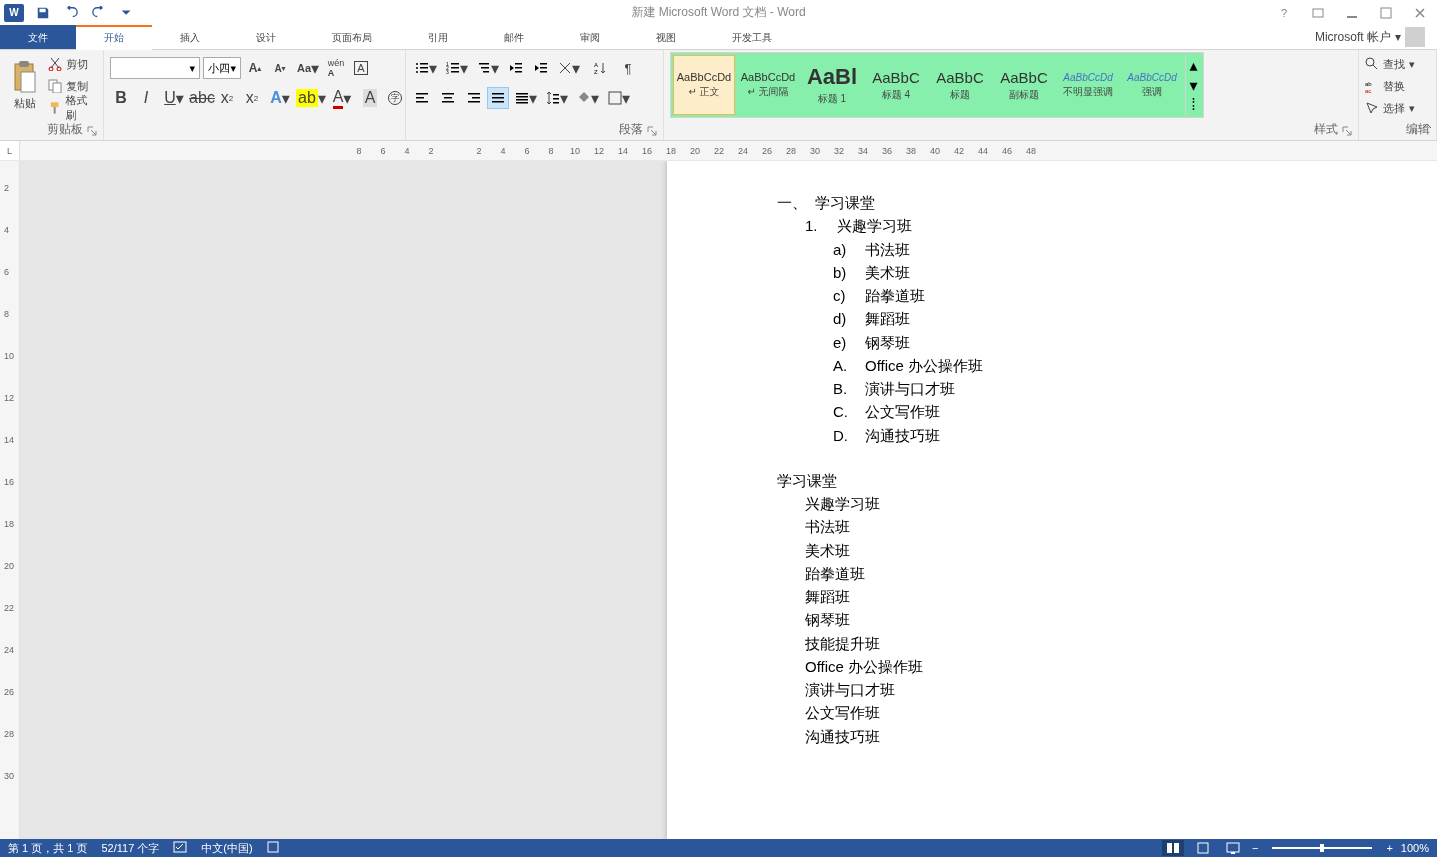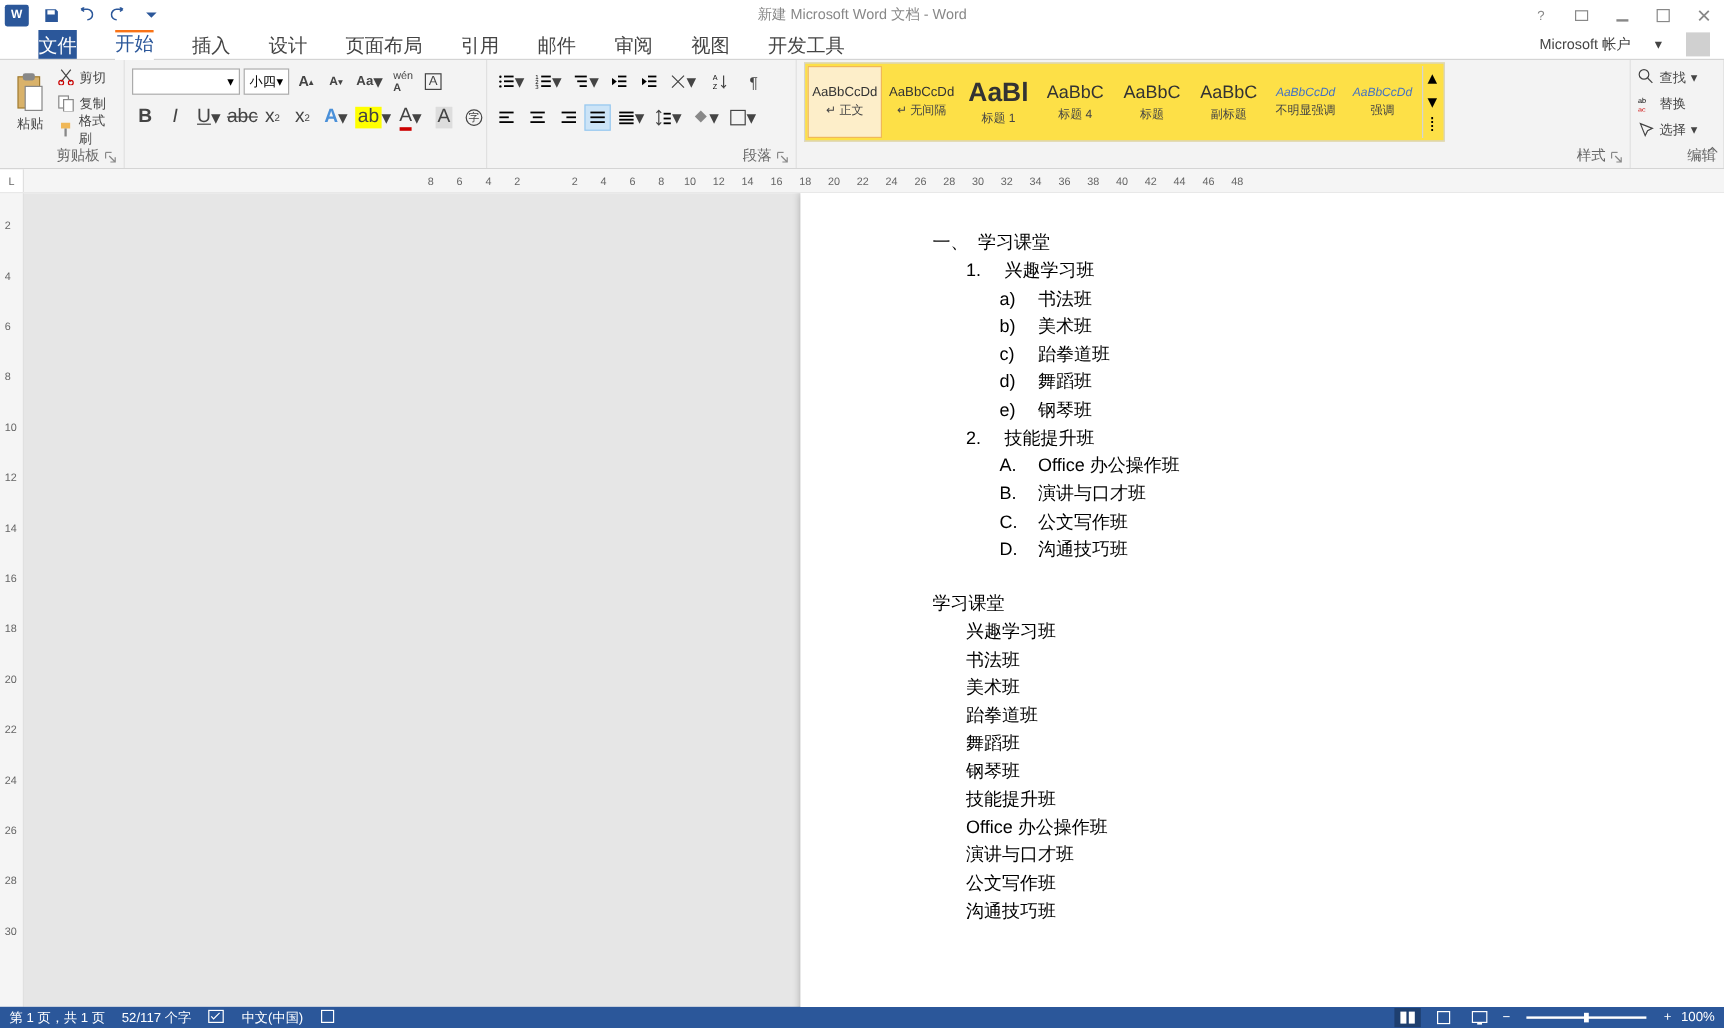--- a/index.html
+++ b/index.html
@@ -11,26 +11,26 @@
 .qat { display: flex; align-items: center; gap: 6px; margin-left: 8px; }
 .qat-btn { width: 22px; height: 22px; display: flex; align-items: center; justify-content: center; color: #2b579a; cursor: pointer; }
 .qat-btn svg { width: 14px; height: 14px; }
 .title-text { position: absolute; left: 50%; transform: translateX(-50%); color: #888; font-size: 12px; }
 .win-controls { margin-left: auto; display: flex; align-items: center; gap: 8px; margin-right: 4px; }
 .win-btn { width: 26px; height: 20px; display: flex; align-items: center; justify-content: center; color: #666; cursor: pointer; }
 .win-btn svg { width: 12px; height: 12px; }
 
 
 .tabs { height: 25px; background: #fff; display: flex; align-items: stretch; border-bottom: 1px solid #d4d4d4; }
-.tab { padding: 0 0; font-size: 16px; color: #444; display: flex; align-items: center; cursor: pointer; margin-left: 32px; }
+.tab { padding: 0 28px; font-size: 10px; color: #444; display: flex; align-items: center; cursor: pointer; }
 .tab.file { background: #2b579a; color: #fff; }
 .tab.active { background: #fff; color: #2b579a; border-top: 2px solid #f97316; margin-bottom: -1px; border-bottom: 2px solid #fff; }
 .tab { border-top: 2px solid transparent; }
 .tab.active { position: relative; }
-.account { margin-left: auto; padding: 0 12px; font-size: 12px; color: #444; display: flex; align-items: center; gap: 20px; }
+.account { margin-left: auto; padding: 0 12px; font-size: 12px; color: #444; display: flex; align-items: center; gap: 4px; }
 .avatar { width: 20px; height: 20px; background: #d0d0d0; }
 
 
 .ribbon { height: 91px; background: #f3f3f3; border-bottom: 1px solid #d4d4d4; display: flex; position: relative; }
 .ribbon-group { border-right: 1px solid #e0e0e0; padding: 2px 6px 0 6px; display: flex; flex-direction: column; position: relative; }
 .ribbon-group-body { flex: 1; display: flex; align-items: flex-start; gap: 4px; }
 .ribbon-group-label { font-size: 12px; color: #666; text-align: center; padding: 2px 0; display: flex; justify-content: flex-end; align-items: center; gap: 4px; }
 .dialog-launcher { width: 10px; height: 10px; }
 .dialog-launcher svg { width: 10px; height: 10px; }
 
@@ -46,21 +46,21 @@
 .font-row { display: flex; gap: 3px; align-items: center; height: 24px; }
 .font-combo { height: 22px; border: 1px solid #ababab; background: #fff; font-size: 11px; padding: 0 4px; display: flex; align-items: center; }
 .font-combo.name { width: 90px; }
 .font-combo.size { width: 38px; }
 .icon-btn { width: 22px; height: 22px; display: flex; align-items: center; justify-content: center; cursor: pointer; color: #444; }
 .icon-btn.wd { width: 28px; }
 .icon-btn svg { width: 14px; height: 14px; }
 .icon-txt { font-size: 12px; font-weight: bold; }
 
 
-.styles-gallery { display: flex; gap: 2px; padding: 2px; border: 1px solid #d4d4d4; background: #fde047; height: 66px; }
+.styles-gallery { display: flex; gap: 2px; padding: 2px; border: 1px solid #d4d4d4; background: #86efac; height: 66px; }
 .style-item { width: 62px; display: flex; flex-direction: column; align-items: center; justify-content: center; cursor: pointer; border: 1px solid transparent; }
 .style-item.selected { border: 1px solid #f0b858; background: #fdeec9; }
 .style-preview { font-size: 11px; color: #333; }
 .style-preview.big { font-size: 22px; font-weight: bold; }
 .style-preview.med { font-size: 15px; }
 .style-preview.ital { font-style: italic; color: #4472c4; font-size: 10px; }
 .style-name { font-size: 10px; color: #444; margin-top: 2px; }
 .gallery-more { width: 16px; display: flex; flex-direction: column; border-left: 1px solid #d4d4d4; }
 .gallery-more div { flex: 1; display: flex; align-items: center; justify-content: center; cursor: pointer; }
 
@@ -526,21 +526,20 @@
   <div class="doc-scroll">
     <div class="page">
       <div class="doc-content">
         <div class="l1"><span class="num">一、</span><span>学习课堂</span></div>
         <div class="l2"><span class="numw">1.</span><span>兴趣学习班</span></div>
         <div class="l3"><span class="numw">a)</span><span>书法班</span></div>
         <div class="l3"><span class="numw">b)</span><span>美术班</span></div>
         <div class="l3"><span class="numw">c)</span><span>跆拳道班</span></div>
         <div class="l3"><span class="numw">d)</span><span>舞蹈班</span></div>
         <div class="l3"><span class="numw">e)</span><span>钢琴班</span></div>
-        <div class="l2"><span class="numw">2.</span><span>技能提升班</span></div>
         <div class="l3"><span class="numw">A.</span><span>Office 办公操作班</span></div>
         <div class="l3"><span class="numw">B.</span><span>演讲与口才班</span></div>
         <div class="l3"><span class="numw">C.</span><span>公文写作班</span></div>
         <div class="l3"><span class="numw">D.</span><span>沟通技巧班</span></div>
         <div class="spacer"></div>
         <div class="flat0">学习课堂</div>
         <div class="flat">兴趣学习班</div>
         <div class="flat">书法班</div>
         <div class="flat">美术班</div>
         <div class="flat">跆拳道班</div>

